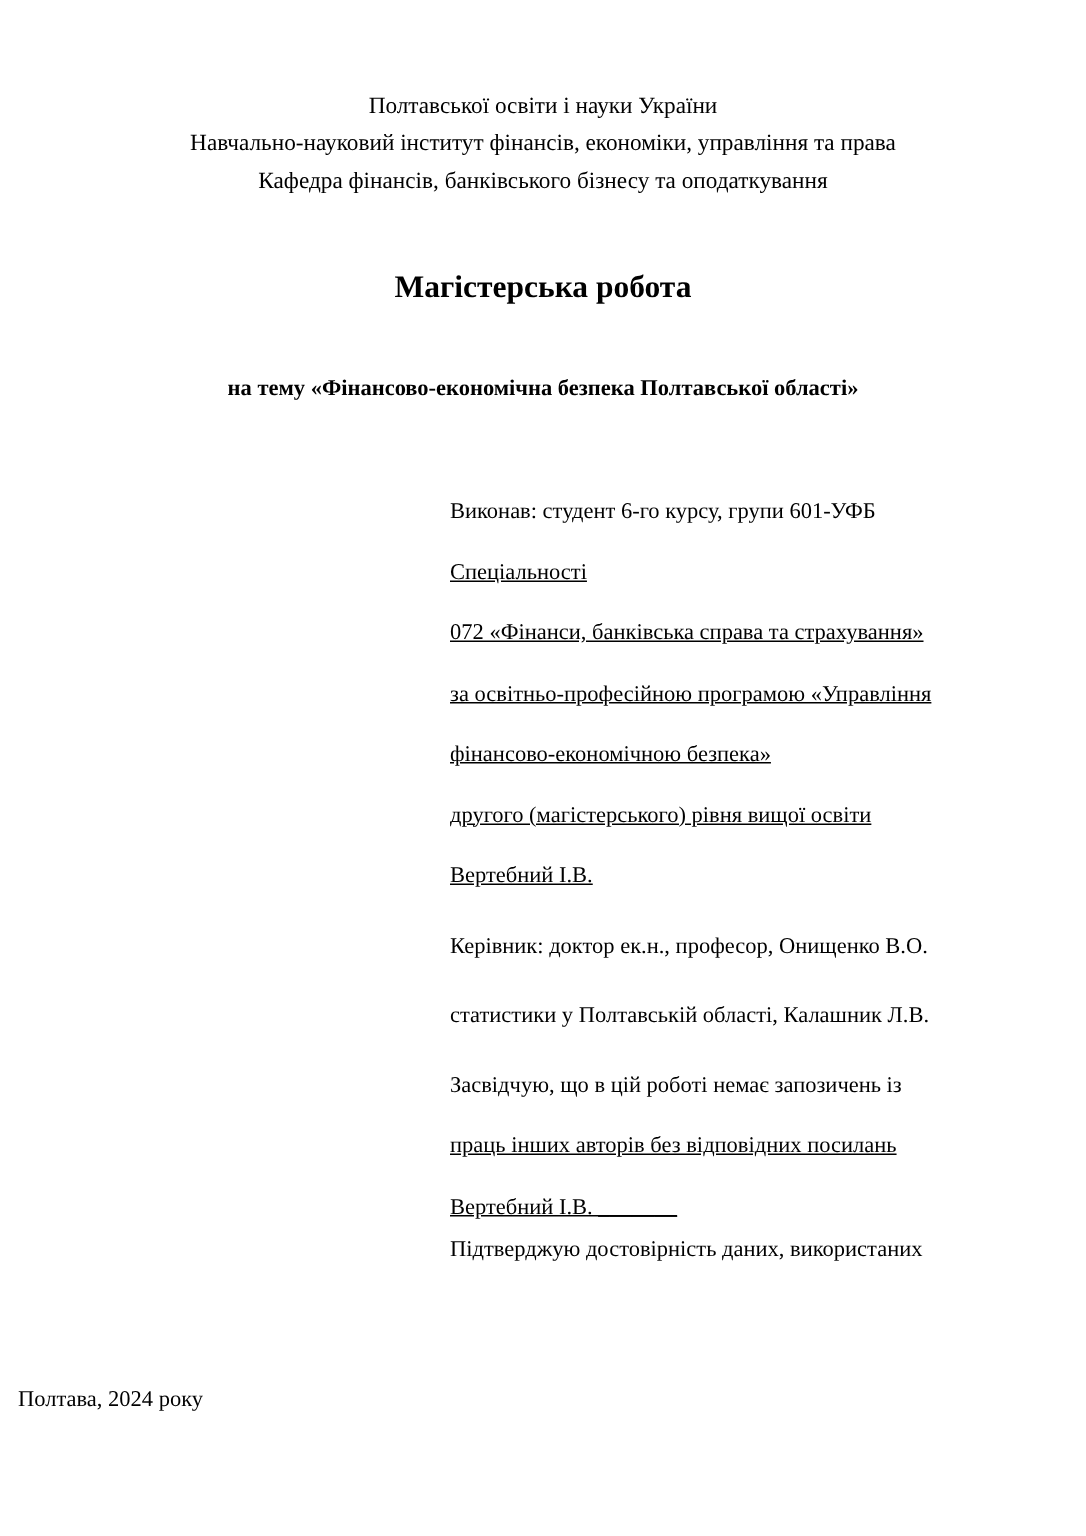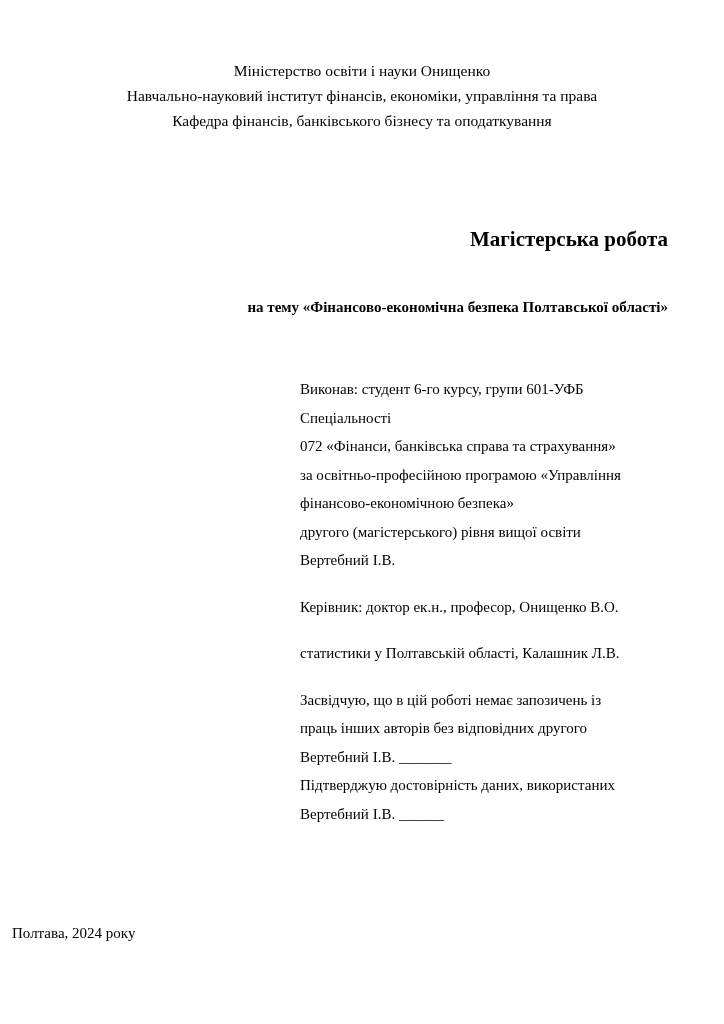--- a/index.html
+++ b/index.html
@@ -24,22 +24,22 @@
   }
   .header-block {
     text-align: center;
   }
   .header-line {
     font-size: 15.5px;
     line-height: 25px;
     white-space: nowrap;
   }
   .title-block {
-    text-align: right;
-    margin-top: 92px;
+    text-align: center;
+    margin-top: 44px;
   }
   .doc-title {
     font-size: 21px;
     font-weight: bold;
     line-height: 28px;
   }
   .doc-subtitle {
     font-size: 15px;
     font-weight: bold;
     line-height: 24px;
@@ -49,21 +49,22 @@
     margin-top: 56px;
     margin-left: 244px;
     width: 400px;
     font-size: 15px;
     line-height: 28.5px;
   }
   .para {
     margin: 0;
   }
   .para + .para {
-    margin-top: 0;
+    margin-top: 12px;
+    text-decoration: underline;
   }
   .gap {
     margin-top: 18px;
   }
   .footer-block {
     position: absolute;
     left: 0;
     right: 0;
     top: 925px;
     font-size: 15px;
@@ -72,21 +73,21 @@
     display: inline-block;
     margin-left: 12px;
   }
 </style>
 </head>
 <body>
 
 <div class="page">
 
   <div class="header-block">
-    <div class="header-line">Міністерство освіти і науки Онищенко</div>
+    <div class="header-line">Полтавської освіти і науки України</div>
     <div class="header-line">Навчально-науковий інститут фінансів, економіки, управління та права</div>
     <div class="header-line">Кафедра фінансів, банківського бізнесу та оподаткування</div>
   </div>
 
   <div class="title-block">
     <div class="doc-title">Магістерська робота</div>
     <div class="doc-subtitle">на тему «Фінансово-економічна безпека Полтавської області»</div>
   </div>
 
   <div class="author-block">
@@ -104,27 +105,26 @@
     <div class="group gap">
       <p class="para">Керівник: доктор ек.н., професор, Онищенко В.О.</p>
     </div>
 
     <div class="group gap">
       <p class="para">статистики у Полтавській області, Калашник Л.В.</p>
     </div>
 
     <div class="group gap">
       <p class="para">Засвідчую, що в цій роботі немає запозичень із</p>
-      <p class="para">праць інших авторів без відповідних другого</p>
+      <p class="para">праць інших авторів без відповідних посилань</p>
       <p class="para">Вертебний І.В.  _______</p>
     </div>
 
     <div class="group">
       <p class="para">Підтверджую достовірність даних, використаних</p>
-      <p class="para">Вертебний І.В. ______</p>
     </div>
 
   </div>
 
   <div class="footer-block">
     <span class="footer-inner">Полтава, 2024 року</span>
   </div>
 
 </div>
 

